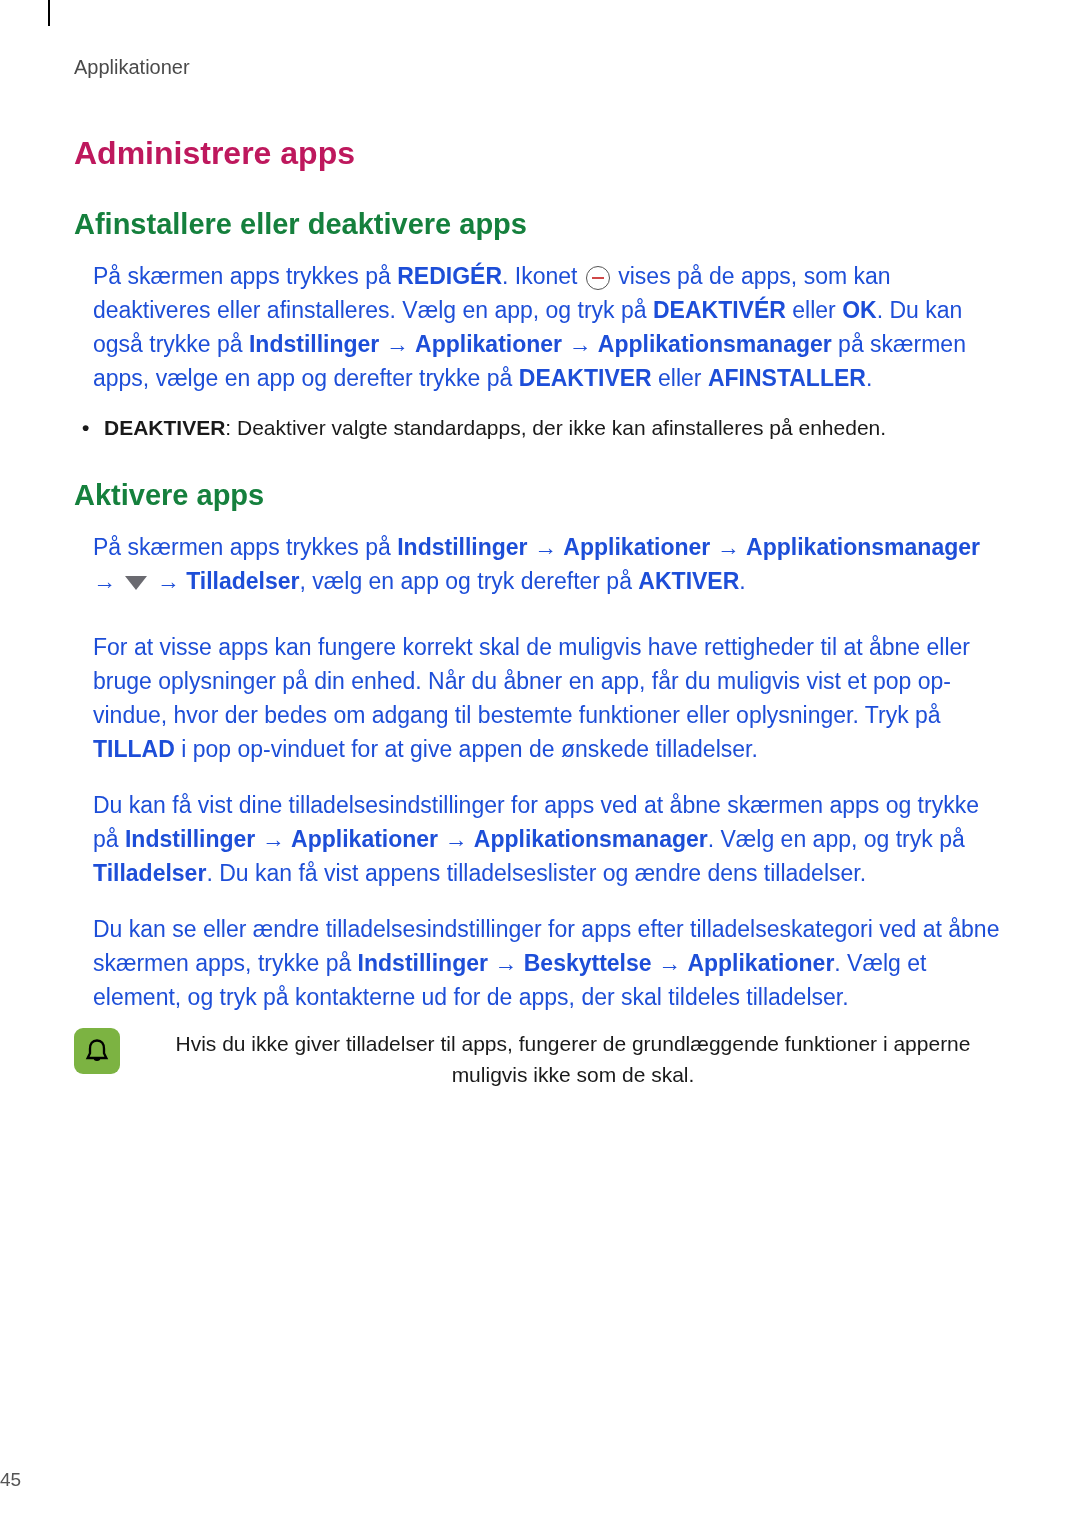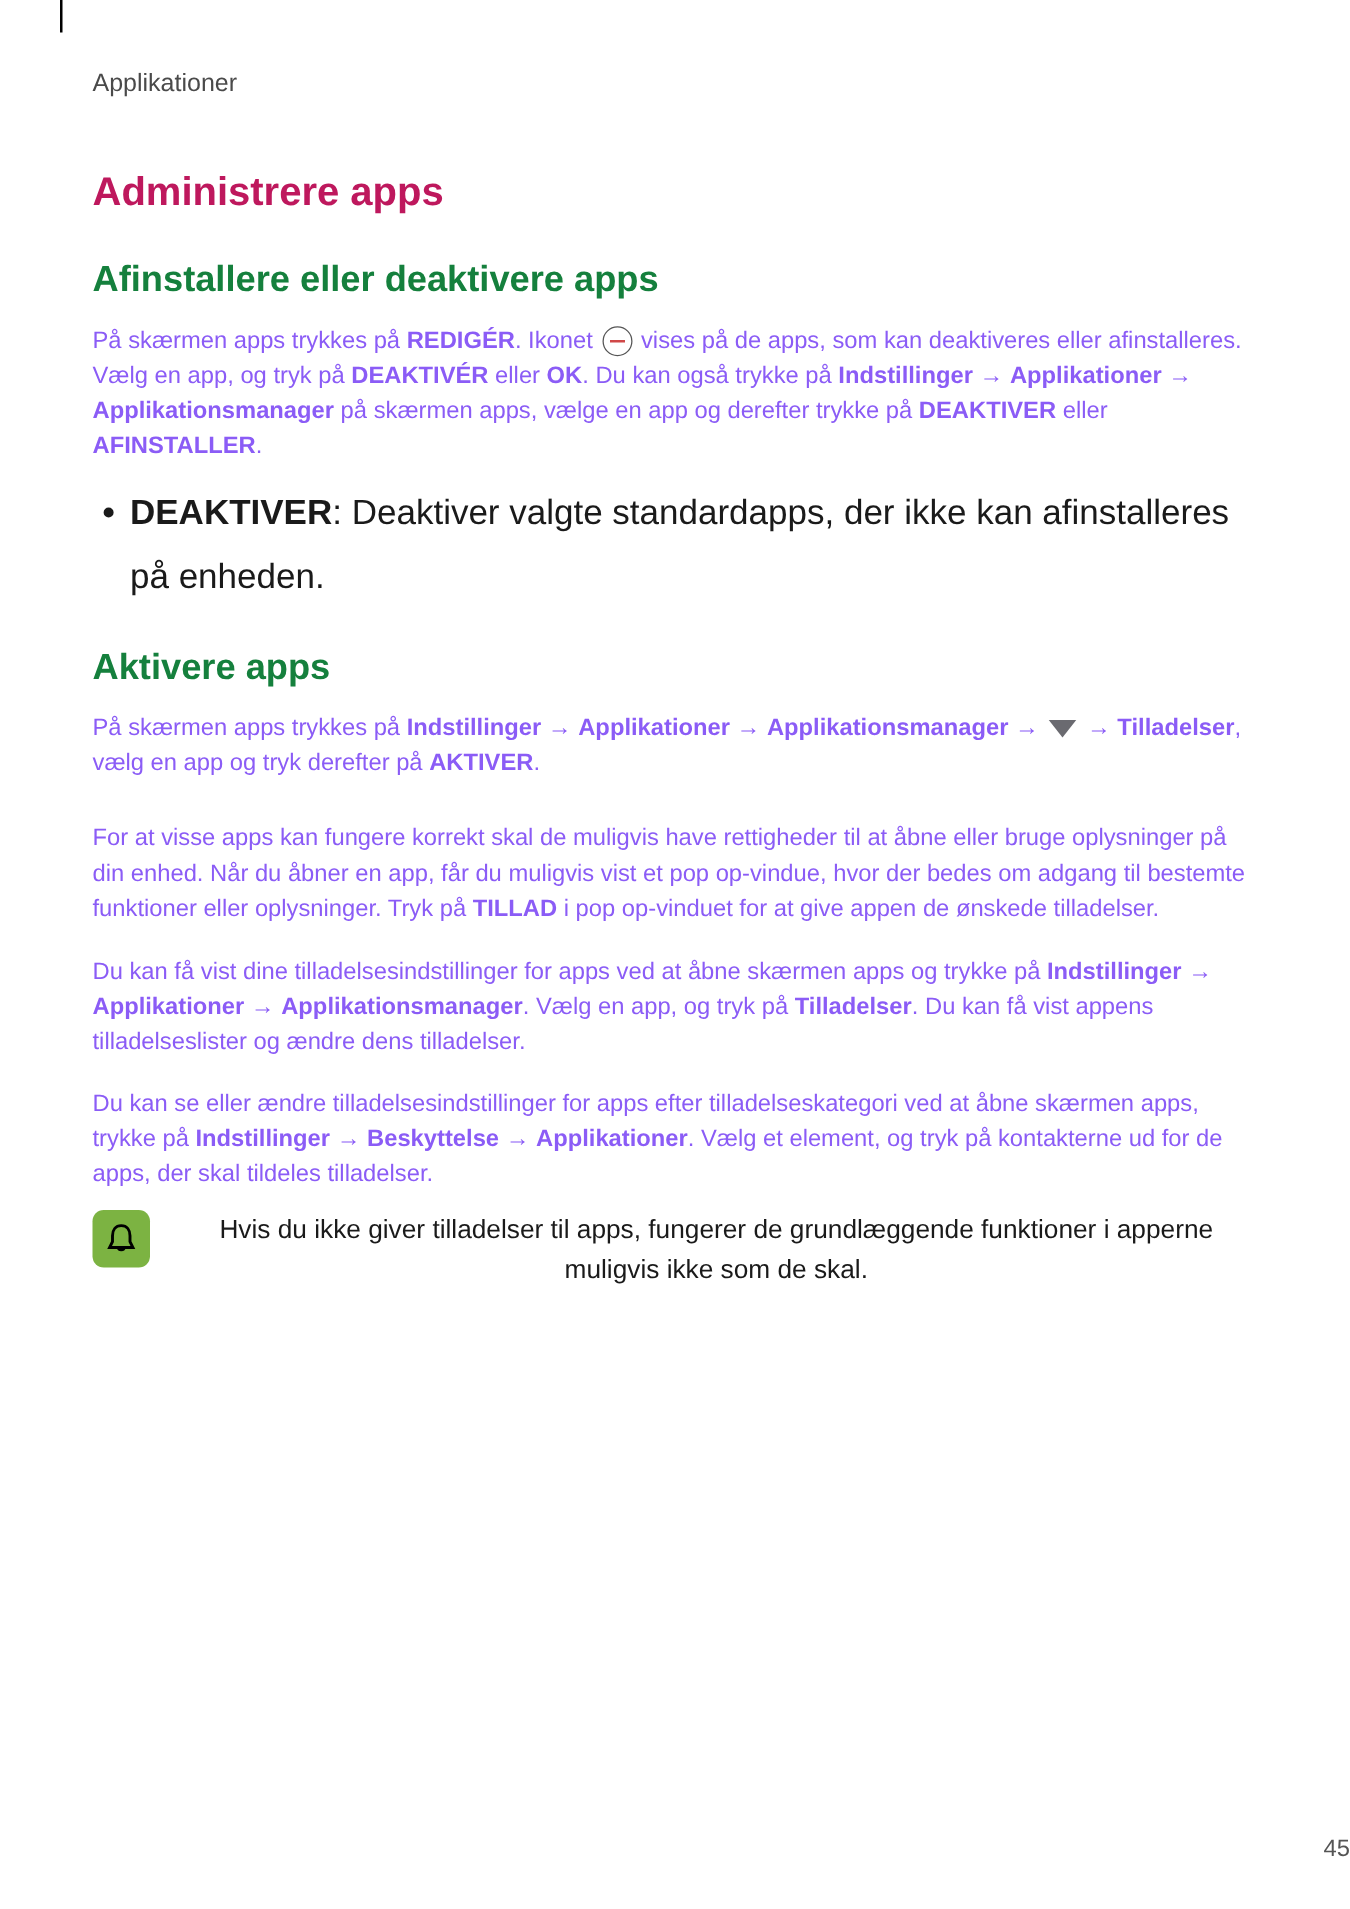--- a/index.html
+++ b/index.html
@@ -26,33 +26,34 @@
       font-weight: 700;
       margin-bottom: 36px;
     }
     .sub-heading {
       font-size: 29px;
       font-weight: 700;
       color: #15803d;
       margin-bottom: 18px;
     }
     .para {
-      font-size: 19px;
+      font-size: 23px;
       line-height: 1.48;
-      color: #8b5cf6;
+      color: #1d4ed8;
       margin-bottom: 14px;
+      margin-left: 19px;
     }
     .bold { font-weight: 700; }
     .bullets {
       list-style: none;
       padding-left: 30px;
       margin-bottom: 30px;
     }
     .bullets li {
-      font-size: 28px;
+      font-size: 21px;
       line-height: 1.8;
       position: relative;
     }
     .bullets li::before {
       content: "•";
       position: absolute;
       left: -22px;
       font-weight: 700;
     }
     .section { margin-bottom: 32px; }
@@ -105,21 +106,21 @@
     .note-icon svg { width: 28px; height: 28px; }
     .note-text {
       font-size: 21px;
       line-height: 1.48;
       text-align: center;
     }
     .page-num {
       position: absolute;
       bottom: 36px;
       width: 100%;
-      text-align: right;
+      text-align: left;
       font-size: 19px;
       color: #555;
       left: 0;
     }
     .tick {
       position: absolute;
       top: 0;
       left: 48px;
       width: 2px;
       height: 26px;

